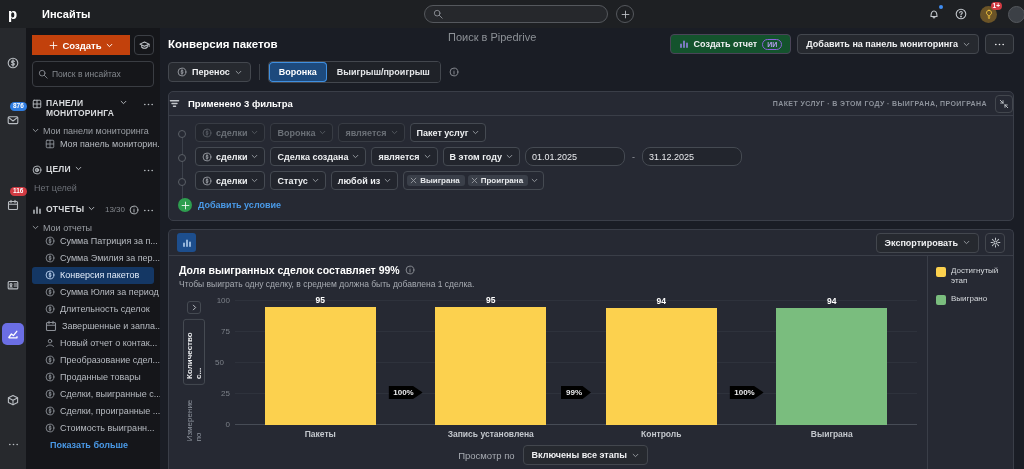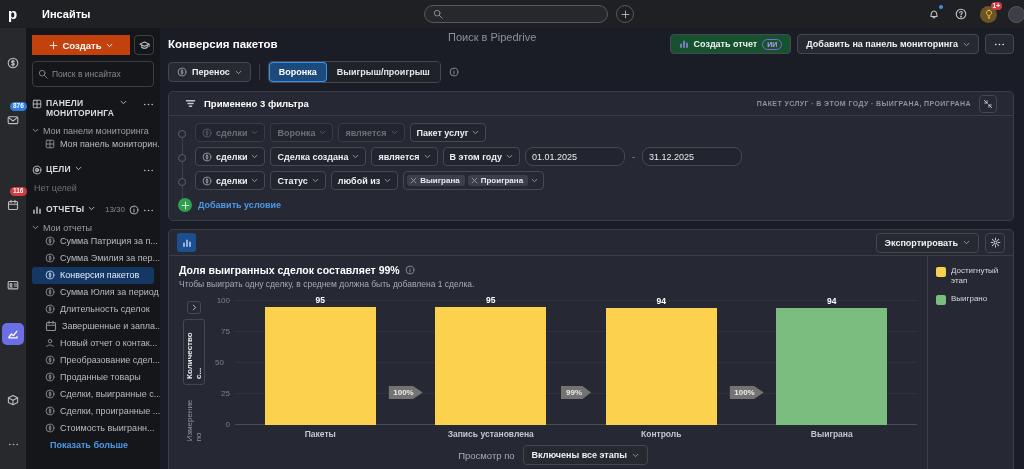--- a/index.html
+++ b/index.html
@@ -63,21 +63,21 @@
 
   .tabs-row { display:flex; align-items:center; gap:8px; margin-top:7px; }
   .vdiv { width:1px; height:16px; background:#3a3e45; }
   .tabgroup { display:flex; border:1px solid #43474e; border-radius:4px; overflow:hidden; }
   .tab { height:20px; display:flex; align-items:center; padding:0 10px; font-size:9px; font-weight:bold; color:#e4e6e9; cursor:pointer; background:#1f2228; }
   .tab.active { background:#1d4a7d; box-shadow:inset 0 0 0 1px #3f8fe0; border-radius:4px; color:#fff; }
   .info-ic { color:#8d9197; display:inline-flex; cursor:pointer; }
 
   
   .fcard { margin-top:8px; background:#262933; border:1px solid #3a3e48; border-radius:5px; }
-  .fhead { height:24px; display:flex; align-items:center; gap:8px; padding:0 16px; border-bottom:1px solid #3a3e48; }
+  .fhead { height:24px; display:flex; align-items:center; gap:8px; padding:0 0; border-bottom:1px solid #3a3e48; }
   .fhead .fh-title { font-size:9.5px; font-weight:bold; color:#fff; }
   .fsummary { margin-left:auto; font-size:7px; letter-spacing:.4px; color:#8d929b; font-weight:bold; }
   .btn-sq { width:18px; height:18px; border:1px solid #43474e; border-radius:4px; background:transparent; color:#c3c7cc; display:flex; align-items:center; justify-content:center; cursor:pointer; }
   .fbody { position:relative; padding:7px 10px 8px 26px; }
   .fbody::before { content:''; position:absolute; left:13px; top:16px; bottom:16px; width:1px; background:#3c414b; }
   .frow { position:relative; display:flex; align-items:center; gap:5px; margin-bottom:5px; }
   .frow::before { content:''; position:absolute; left:-17px; top:50%; margin-top:-3px; width:6px; height:6px; border-radius:50%; border:1px solid #5a5f66; background:#262933; }
   .fsel { height:19px; background:#22252d; border:1px solid #454a52; border-radius:4px; display:inline-flex; align-items:center; gap:4px; padding:0 6px; font-size:9px; font-weight:bold; color:#eef0f2; cursor:pointer; white-space:nowrap; }
   .fsel .ic, .fsel .chev { color:#9a9ea4; }
   .fsel.dim { color:#6b7077; border-color:#383c44; }
@@ -108,21 +108,21 @@
   .vlabel { font-size:8px; color:#9096a0; margin-top:4px; }
   .plotcol { flex:1; min-width:0; display:flex; flex-direction:column; padding-right:10px; }
   .plot { flex:1; position:relative; margin-left:26px; }
   .gline { position:absolute; left:0; right:0; height:1px; background:#2e323c; }
   .gline.zero { background:#474c56; }
   .ytick { position:absolute; left:-26px; width:21px; text-align:right; font-size:8px; color:#7c8189; transform:translateY(4px); }
   .cols { position:absolute; inset:0; display:flex; }
   .col { flex:1; display:flex; justify-content:center; align-items:flex-end; }
   .bar { width:65%; position:relative; }
   .bar .val { position:absolute; top:-12px; left:0; right:0; text-align:center; font-size:8.5px; font-weight:bold; color:#fff; }
-  .convbadge { position:absolute; transform:translateX(-50%); bottom:26px; background:#737373; color:#ececee; font-size:8px; font-weight:bold; padding:2px 9px 2px 5px; clip-path:polygon(0 0,72% 0,100% 50%,72% 100%,0 100%); }
+  .convbadge { position:absolute; transform:translateX(-50%); bottom:26px; background:#000000; color:#ececee; font-size:8px; font-weight:bold; padding:2px 9px 2px 5px; clip-path:polygon(0 0,72% 0,100% 50%,72% 100%,0 100%); }
   .xlabels { height:16px; margin-left:26px; display:flex; padding-top:4px; }
   .xlabels .xl { flex:1; text-align:center; font-size:8.5px; color:#c3c7cd; font-weight:bold; }
   .viewby { height:28px; display:flex; align-items:center; justify-content:center; gap:8px; }
   .viewby .lbl { font-size:9.5px; color:#a7abb2; }
   .legendcol { width:86px; border-left:1px solid #3a3e48; padding:10px 8px; display:flex; flex-direction:column; gap:8px; }
   .leg-item { display:flex; gap:5px; align-items:flex-start; }
   .leg-sw { width:10px; height:10px; border-radius:2px; flex:0 0 auto; margin-top:1px; }
   .leg-lb { font-size:8px; color:#d6d9dd; line-height:1.25; }
   .ic { display:inline-flex; align-items:center; justify-content:center; }
 </style>

